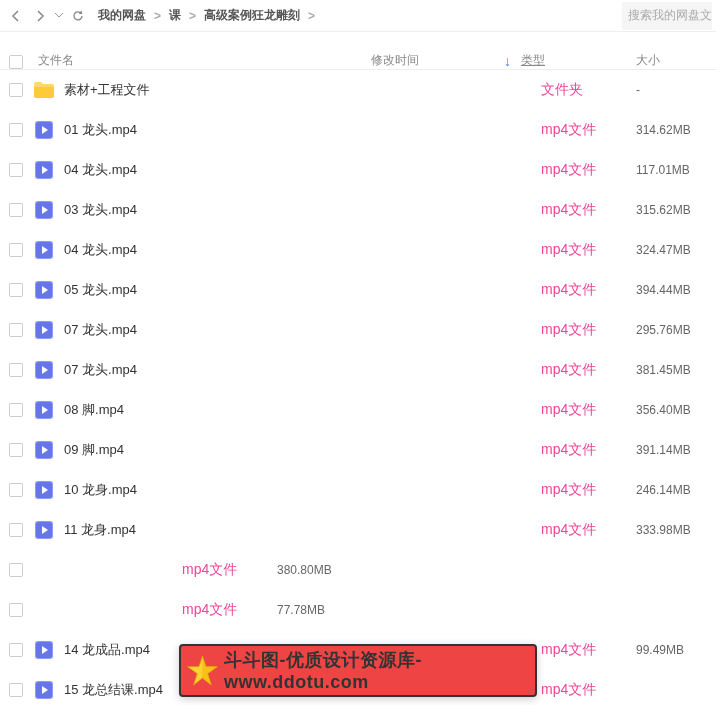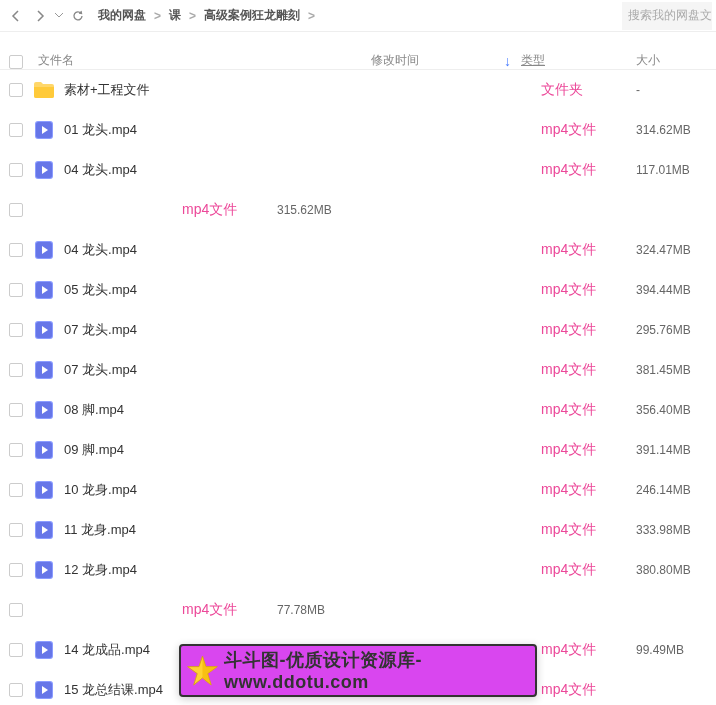--- a/index.html
+++ b/index.html
@@ -25,21 +25,21 @@
     .file-row { display: flex; align-items: center; height: 40px; font-size: 13px; color: #333; }
     .checkbox { width: 14px; height: 14px; border: 1px solid #ccc; border-radius: 2px; background: #fff; }
     .icon-cell { width: 24px; display: flex; align-items: center; justify-content: center; margin-right: 8px; }
     .folder-icon { width: 22px; height: 18px; }
     .video-icon { width: 20px; height: 20px; }
     .file-name { flex: 1; display: flex; align-items: center; }
     .file-type { width: 95px; color: #ec4899; font-size: 14px; }
     .file-size { width: 80px; color: #666; font-size: 12px; }
     .file-date { width: 150px; }
     
-    .watermark { position: fixed; bottom: 8px; left: 50%; transform: translateX(-50%); display: flex; align-items: center; background: #d946ef; border: 2px solid #333; border-radius: 4px; padding: 2px 12px 2px 4px; font-weight: bold; font-size: 18px; box-shadow: 0 2px 8px rgba(0,0,0,0.2); }
+    .watermark { position: fixed; bottom: 8px; left: 50%; transform: translateX(-50%); display: flex; align-items: center; background: #ef4444; border: 2px solid #333; border-radius: 4px; padding: 2px 12px 2px 4px; font-weight: bold; font-size: 18px; box-shadow: 0 2px 8px rgba(0,0,0,0.2); }
     .watermark .star { width: 40px; height: 40px; margin-right: 4px; }
     .watermark-text { letter-spacing: 0.5px; }
   </style>
 </head>
 <body>
 
 <div class="toolbar">
   <div class="nav-btn">
     <svg viewBox="0 0 12 12">
         <path d="M8 1 L3 6 L8 11" stroke="#888" stroke-width="1.5" fill="none"></path>
@@ -135,20 +135,30 @@
         <span>04 龙头.mp4</span>
       </div>
       <div class="file-date"></div>
       <div class="file-type">mp4文件</div>
       <div class="file-size">117.01MB</div>
     </div>
     <div class="file-row">
       <div class="col-check">
         <div class="checkbox"></div>
       </div>
+      <div class="file-name">
+        <span class="icon-cell">
+          <svg class="video-icon" viewBox="0 0 20 20">
+            <rect x="1" y="1" width="18" height="18" rx="3" fill="#8b9cff"></rect>
+            <rect x="2" y="2" width="16" height="16" rx="2.5" fill="#6676e8"></rect>
+            <path d="M8 6 L14 10 L8 14 Z" fill="#fff"></path>
+          </svg>
+        </span>
+        <span>03 龙头.mp4</span>
+      </div>
       <div class="file-date"></div>
       <div class="file-type">mp4文件</div>
       <div class="file-size">315.62MB</div>
     </div>
     <div class="file-row">
       <div class="col-check">
         <div class="checkbox"></div>
       </div>
       <div class="file-name">
         <span class="icon-cell">
@@ -286,30 +296,20 @@
         </span>
         <span>11 龙身.mp4</span>
       </div>
       <div class="file-date"></div>
       <div class="file-type">mp4文件</div>
       <div class="file-size">333.98MB</div>
     </div>
     <div class="file-row">
       <div class="col-check">
         <div class="checkbox"></div>
-      </div>
-      <div class="file-name">
-        <span class="icon-cell">
-          <svg class="video-icon" viewBox="0 0 20 20">
-            <rect x="1" y="1" width="18" height="18" rx="3" fill="#8b9cff"></rect>
-            <rect x="2" y="2" width="16" height="16" rx="2.5" fill="#6676e8"></rect>
-            <path d="M8 6 L14 10 L8 14 Z" fill="#fff"></path>
-          </svg>
-        </span>
-        <span>12 龙身.mp4</span>
       </div>
       <div class="file-date"></div>
       <div class="file-type">mp4文件</div>
       <div class="file-size">380.80MB</div>
     </div>
     <div class="file-row">
       <div class="col-check">
         <div class="checkbox"></div>
       </div>
       <div class="file-date"></div>

